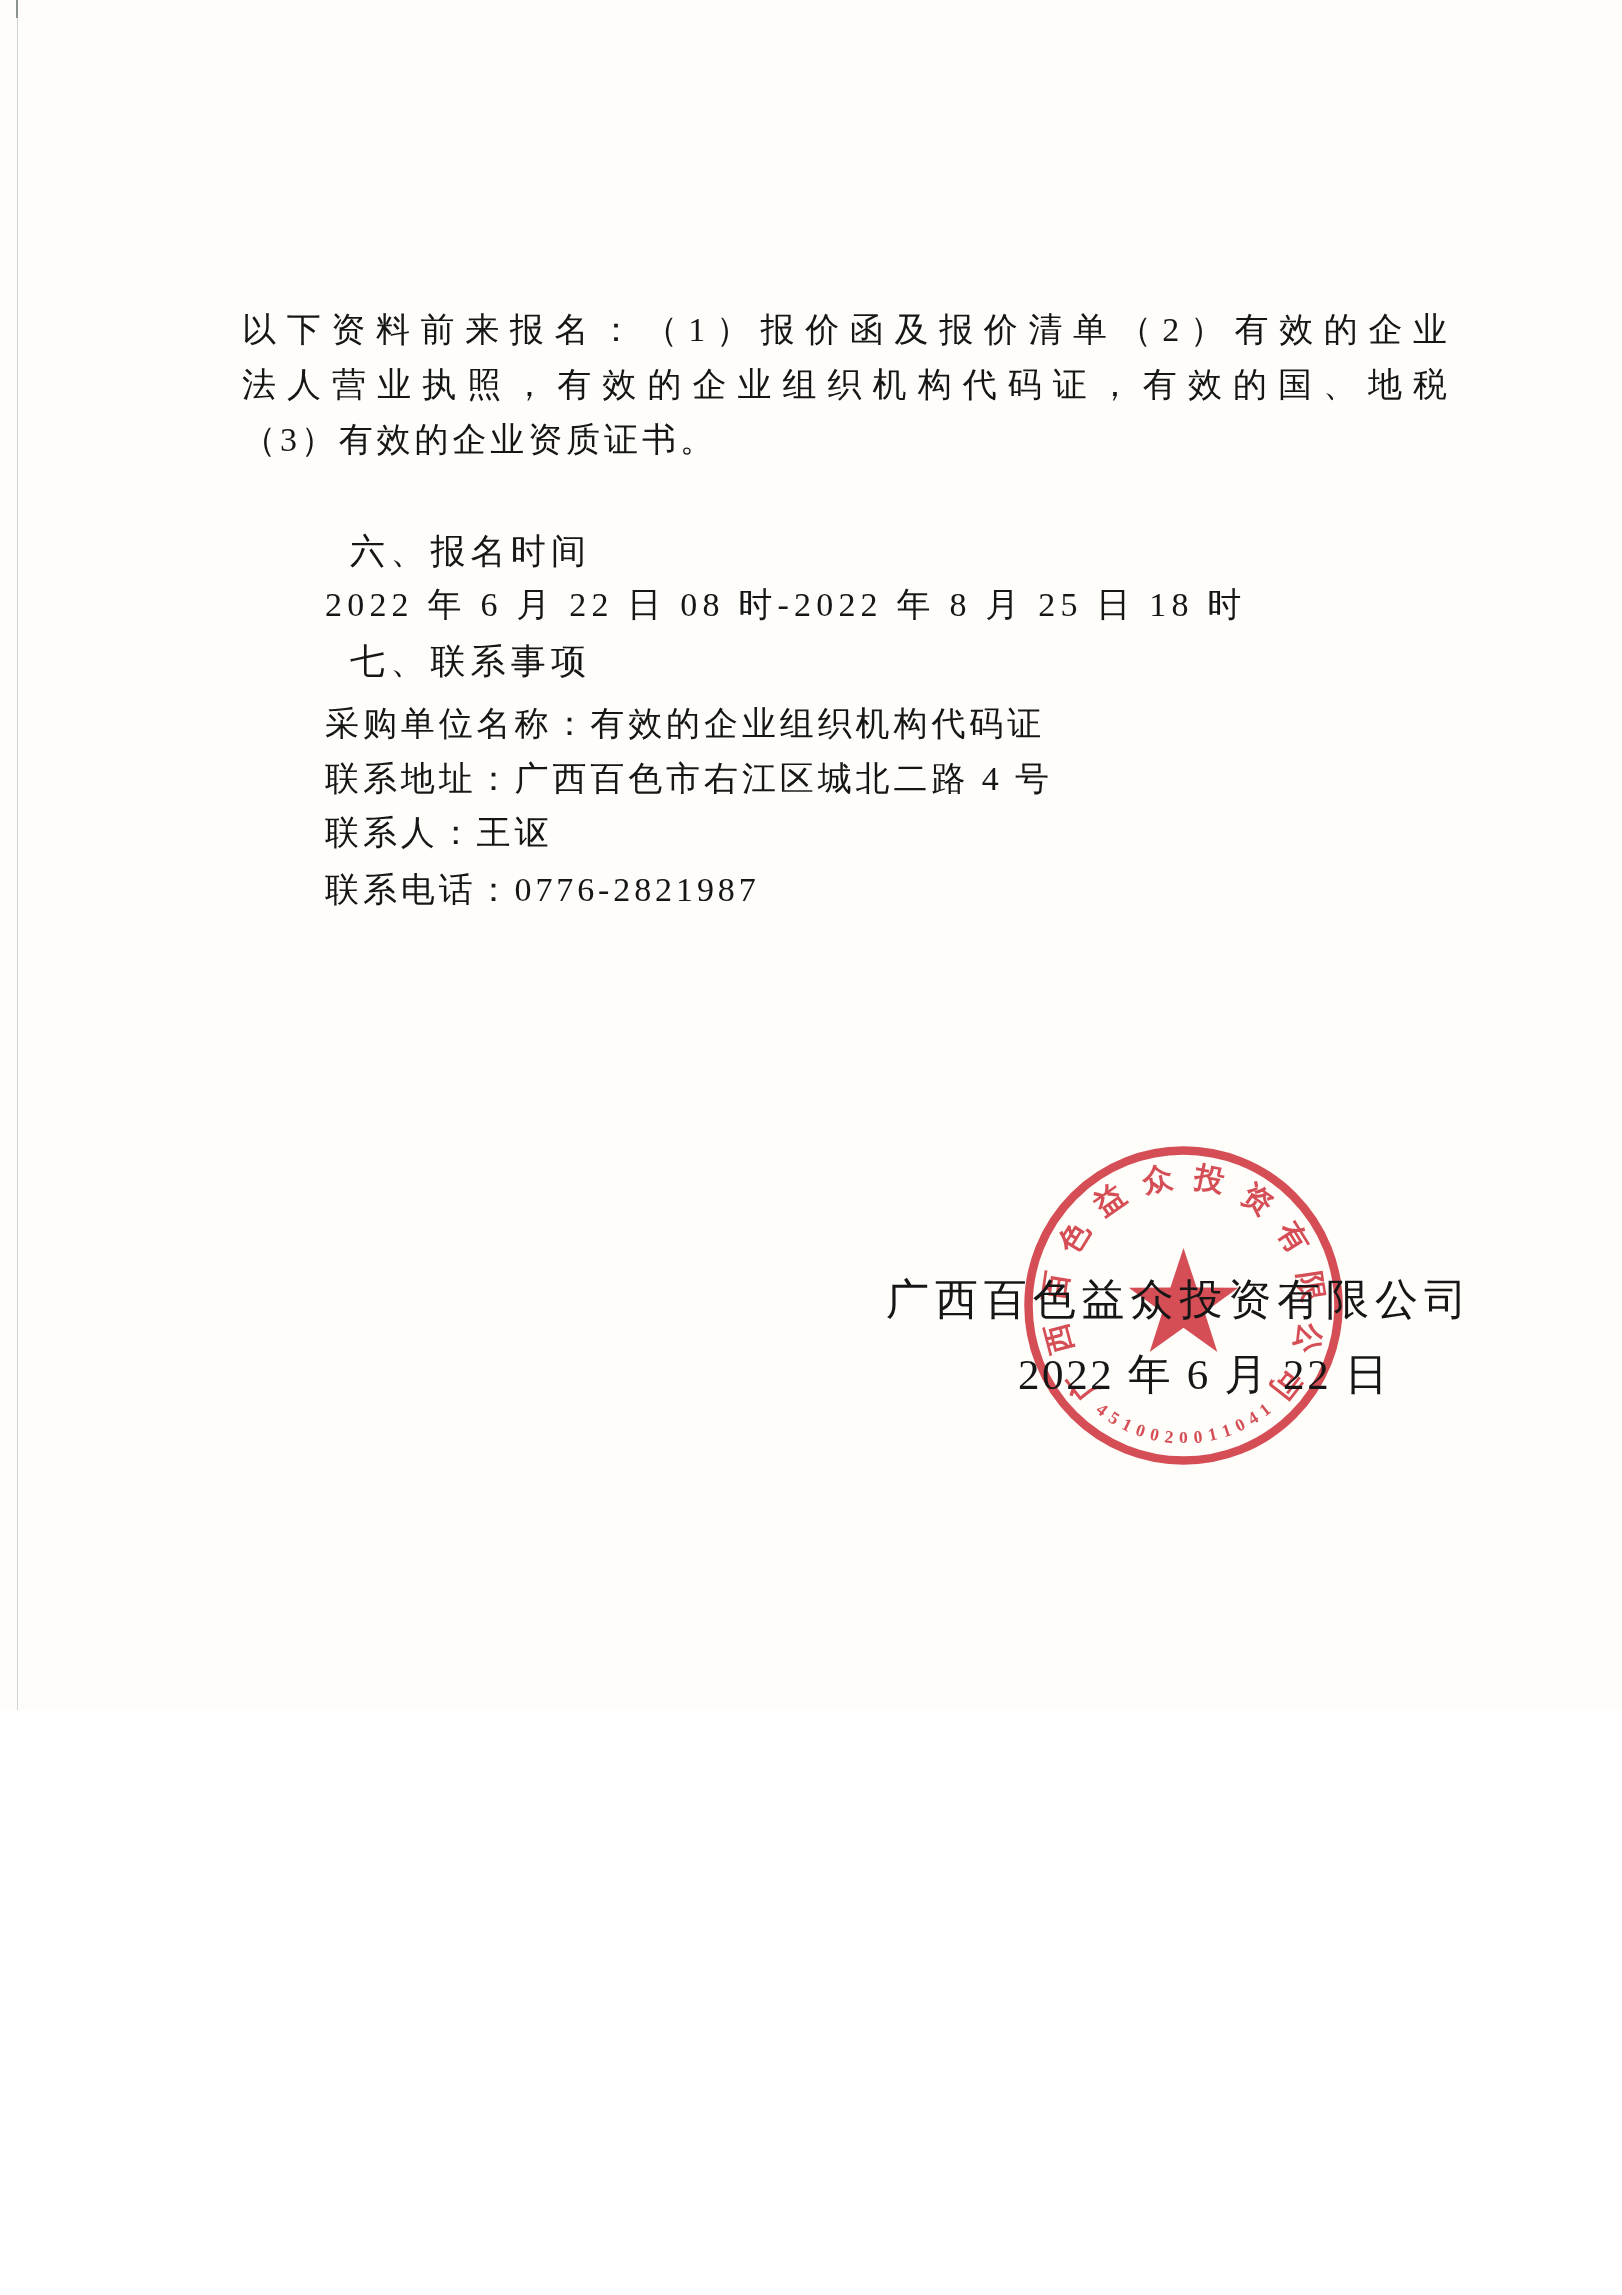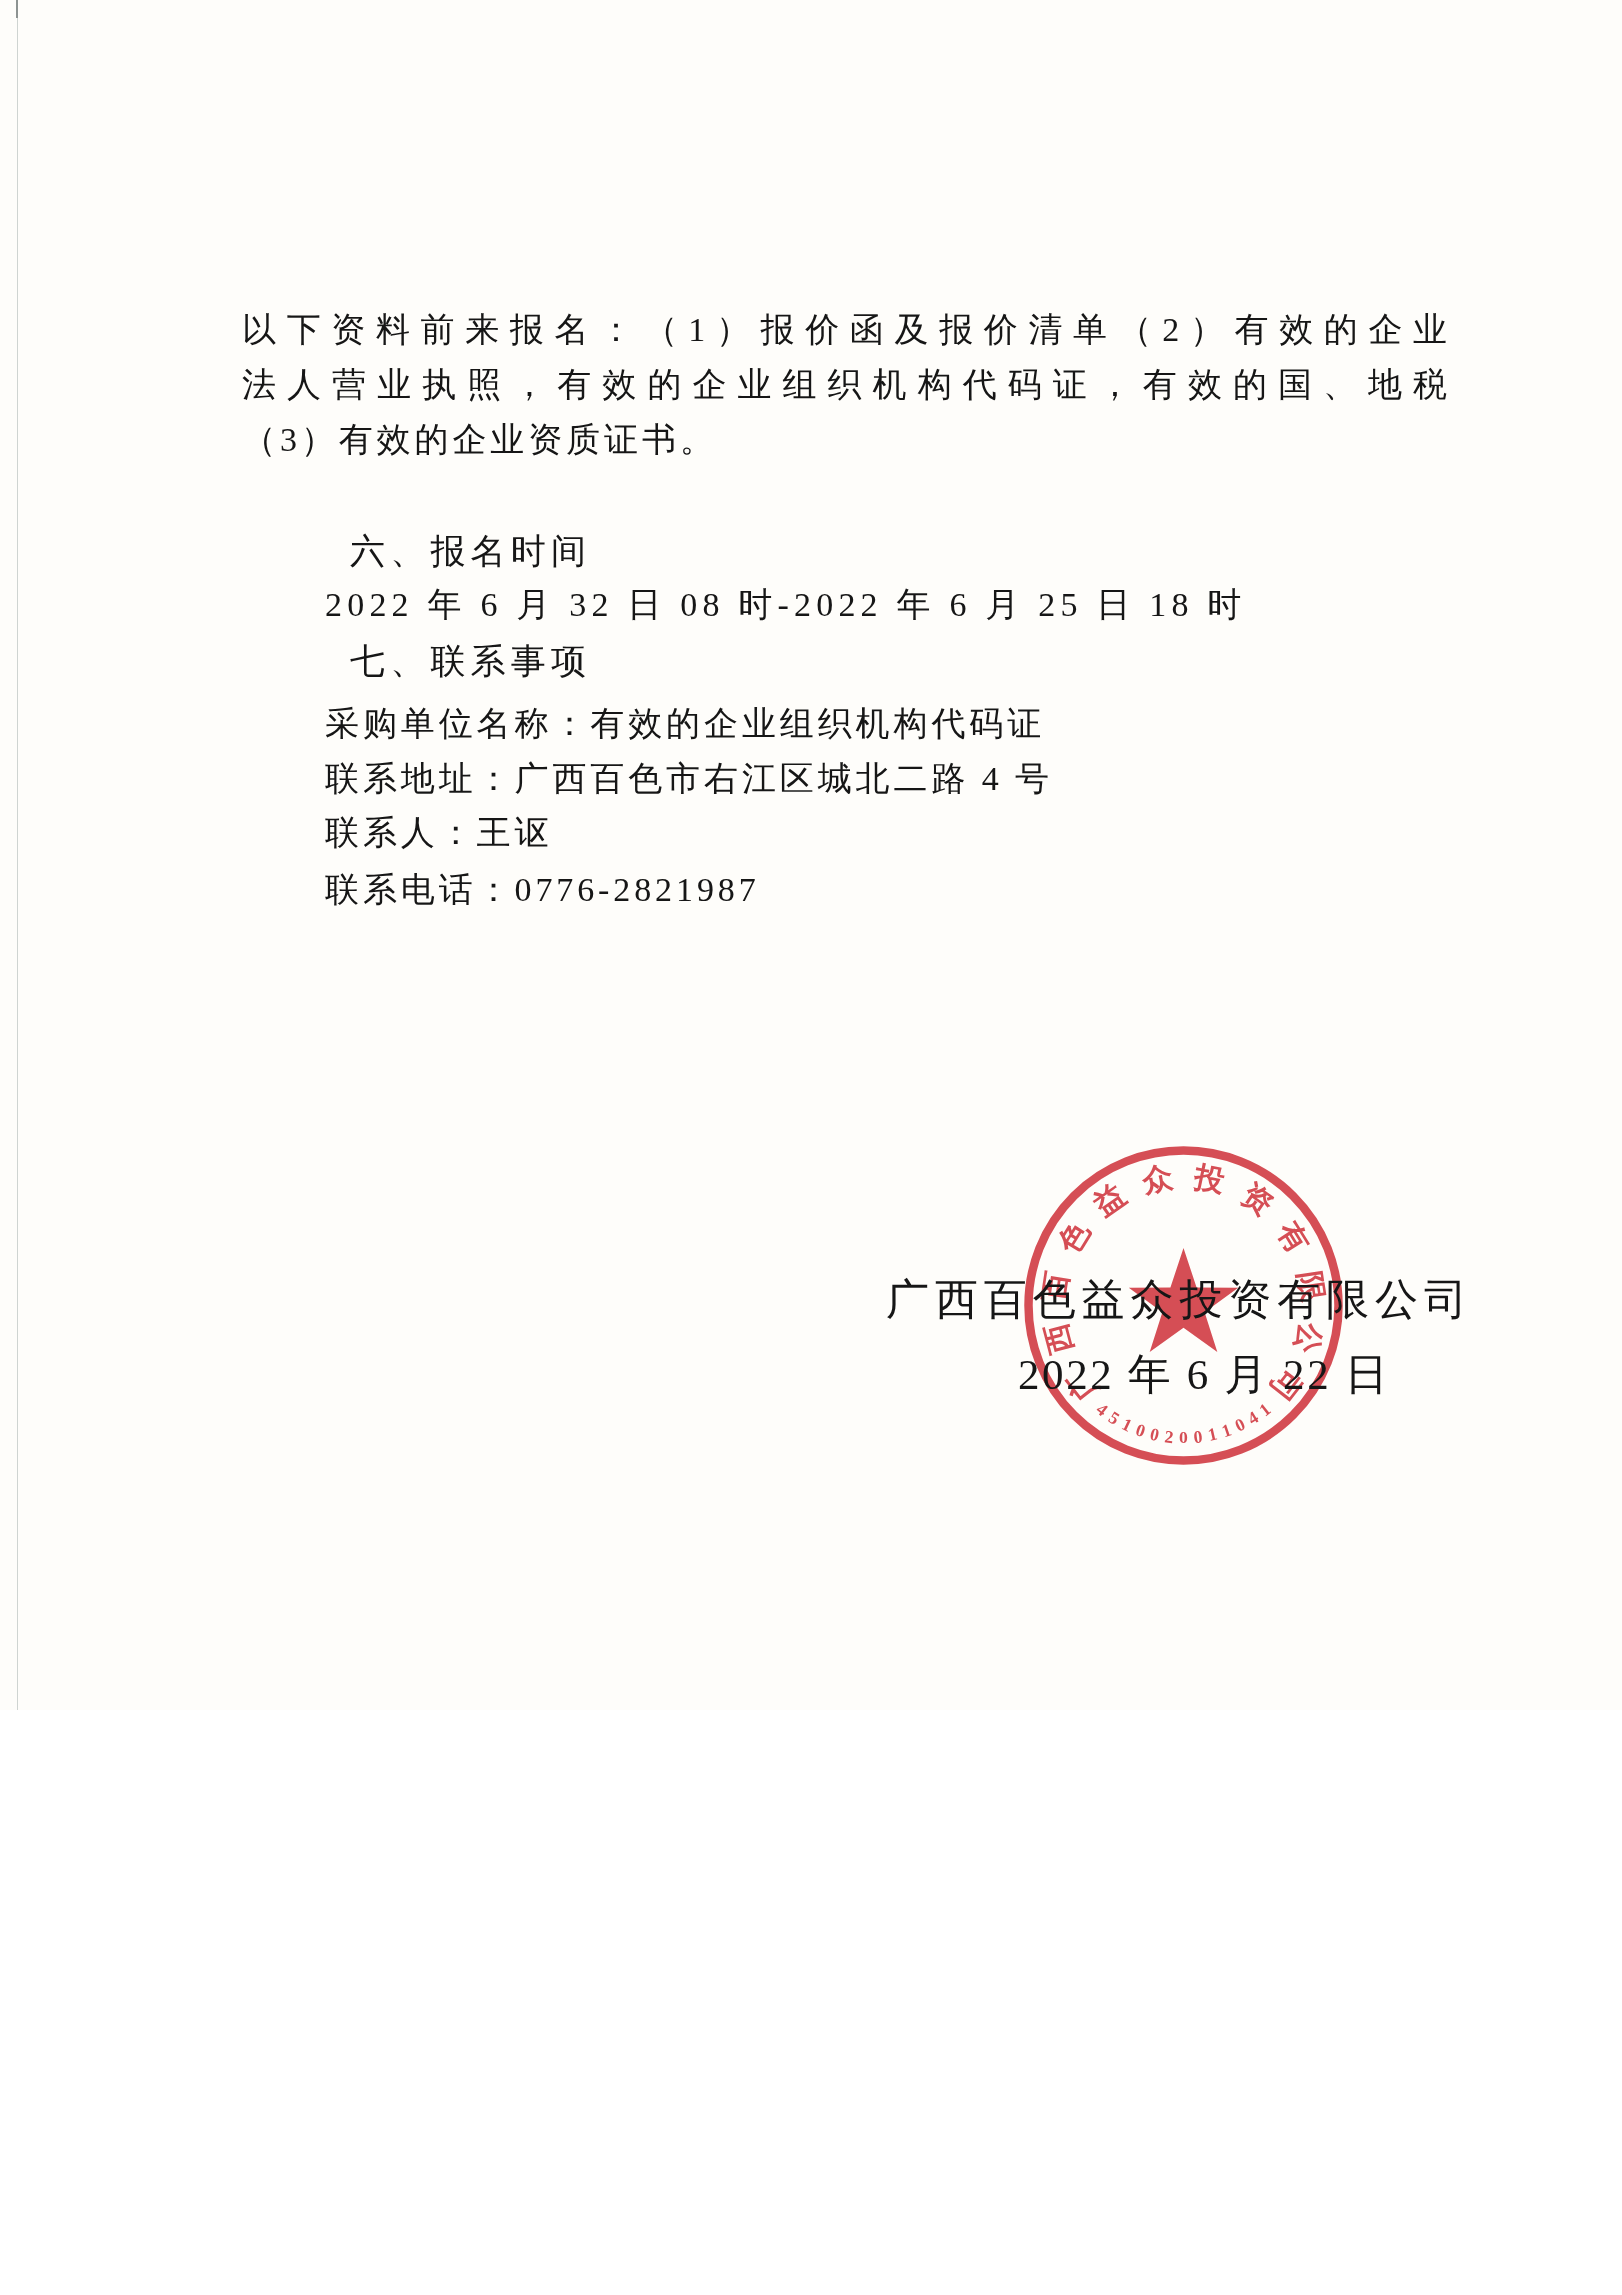--- a/index.html
+++ b/index.html
@@ -61,21 +61,21 @@
 
 <div class="page" style="background: rgb(254, 253, 250); color: rgb(22, 22, 22);">
 
   <div class="para">
     <div class="pline jl">以下资料前来报名：（1）报价函及报价清单（2）有效的企业</div>
     <div class="pline jl">法人营业执照，有效的企业组织机构代码证，有效的国、地税</div>
     <div class="pline">（3）有效的企业资质证书。</div>
   </div>
 
   <div class="heading" style="left:350px;top:525px">六、报名时间</div>
-  <div class="freeline" style="left:325px;top:579px;letter-spacing:5.2px">2022 年 6 月 32 日 08 时-2022 年 6 月 25 日 18 时</div>
+  <div class="freeline" style="left:325px;top:579px;letter-spacing:5.2px">2022 年 6 月 22 日 08 时-2022 年 8 月 25 日 18 时</div>
 
   <div class="heading" style="left:350px;top:635px">七、联系事项</div>
   <div class="freeline" style="left:325px;top:698px">采购单位名称：有效的企业组织机构代码证</div>
   <div class="freeline" style="left:325px;top:753px">联系地址：广西百色市右江区城北二路 4 号</div>
   <div class="freeline" style="left:325px;top:807px">联系人：王讴</div>
   <div class="freeline" style="left:325px;top:864px">联系电话：0776-2821987</div>
 
   <div class="stamp">
     <svg width="327" height="327" viewBox="0 0 500 500">
       <g transform="translate(250,250)">

